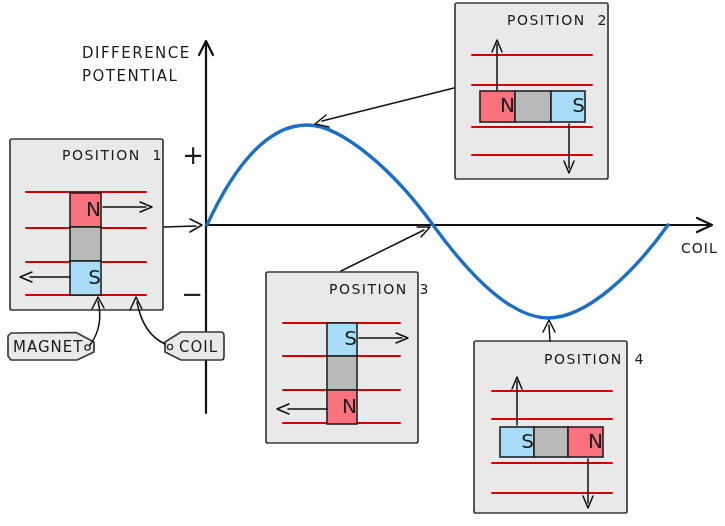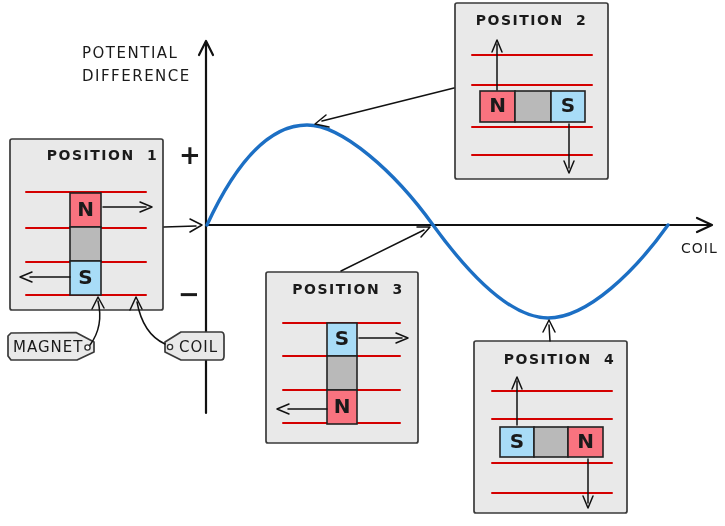--- a/index.html
+++ b/index.html
@@ -10,21 +10,21 @@
   #art{position:absolute;left:0;top:0;}
   .box{fill:#e9e9e9;stroke:#3a3a3a;stroke-width:1.7;stroke-linejoin:round;}
   .coil-line{stroke-width:2;stroke-linecap:round;}
   .pole{stroke:#222;stroke-width:1.6;}
   .mid{fill:#b9b9b9;stroke:#222;stroke-width:1.6;}
   .ink{stroke:#111;fill:none;stroke-width:1.5;stroke-linecap:round;stroke-linejoin:round;}
   .axis{stroke:#111;fill:none;stroke-width:2.2;stroke-linecap:round;stroke-linejoin:round;}
   .sine{fill:none;stroke-width:3.4;stroke-linecap:round;}
   .hole{fill:#ffffff;stroke:#333;stroke-width:1.4;}
   .lbl{position:absolute;white-space:nowrap;}
-  .ctr{text-align:center;font-weight:bold;}
+  .ctr{text-align:right;}
   .axis-title{font-size:15px;letter-spacing:1.5px;line-height:23px;}
   .box-title{font-size:14px;letter-spacing:1.5px;word-spacing:6px;}
   .pole-lbl{font-size:20px;}
   .sign{font-size:26px;line-height:26px;}
   .small-lbl{font-size:15px;letter-spacing:1px;}
   .time-lbl{font-size:14px;letter-spacing:1px;}
 </style>
 </head>
 <body>
 
@@ -158,28 +158,28 @@
     <path class="box" d="M181,332 L165,342 L165,352 L181,360 L221,360 Q224,360 224,356 L224,336 Q224,332 221,332 Z"></path>
     <circle class="hole" cx="170" cy="347" r="2.6"></circle>
   </g>
   <g class="ink">
     <path d="M165,344 Q143,334 137,302"></path>
     <path d="M130,310 L136,297 L142,309"></path>
   </g>
 </svg>
 
 <div class="lbl axis-title" style="left:82px;top:42px;">
+  <div>DIFFERENCE</div>
   <div>POTENTIAL</div>
-  <div>DIFFERENCE</div>
 </div>
 <div class="lbl ctr sign" style="left:176px;top:142px;width:28px;">+</div>
 <div class="lbl ctr sign" style="left:175px;top:281px;width:28px;">−</div>
 <div class="lbl time-lbl" style="left:681px;top:240px;">COIL</div>
 
-<div class="lbl ctr box-title" style="left:10px;top:147px;width:153px;padding-left:16px;">POSITION 1</div>
+<div class="lbl ctr box-title" style="left:10px;top:147px;width:153px;">POSITION 1</div>
 <div class="lbl ctr box-title" style="left:455px;top:12px;width:153px;">POSITION 2</div>
 <div class="lbl ctr box-title" style="left:266px;top:281px;width:164px;">POSITION 3</div>
 <div class="lbl ctr box-title" style="left:474px;top:351px;width:171px;">POSITION 4</div>
 
 <div class="lbl ctr pole-lbl" style="left:70px;top:197px;width:31px;">N</div>
 <div class="lbl ctr pole-lbl" style="left:70px;top:265px;width:31px;">S</div>
 
 <div class="lbl ctr pole-lbl" style="left:480px;top:93px;width:35px;">N</div>
 <div class="lbl ctr pole-lbl" style="left:551px;top:93px;width:34px;">S</div>
 

